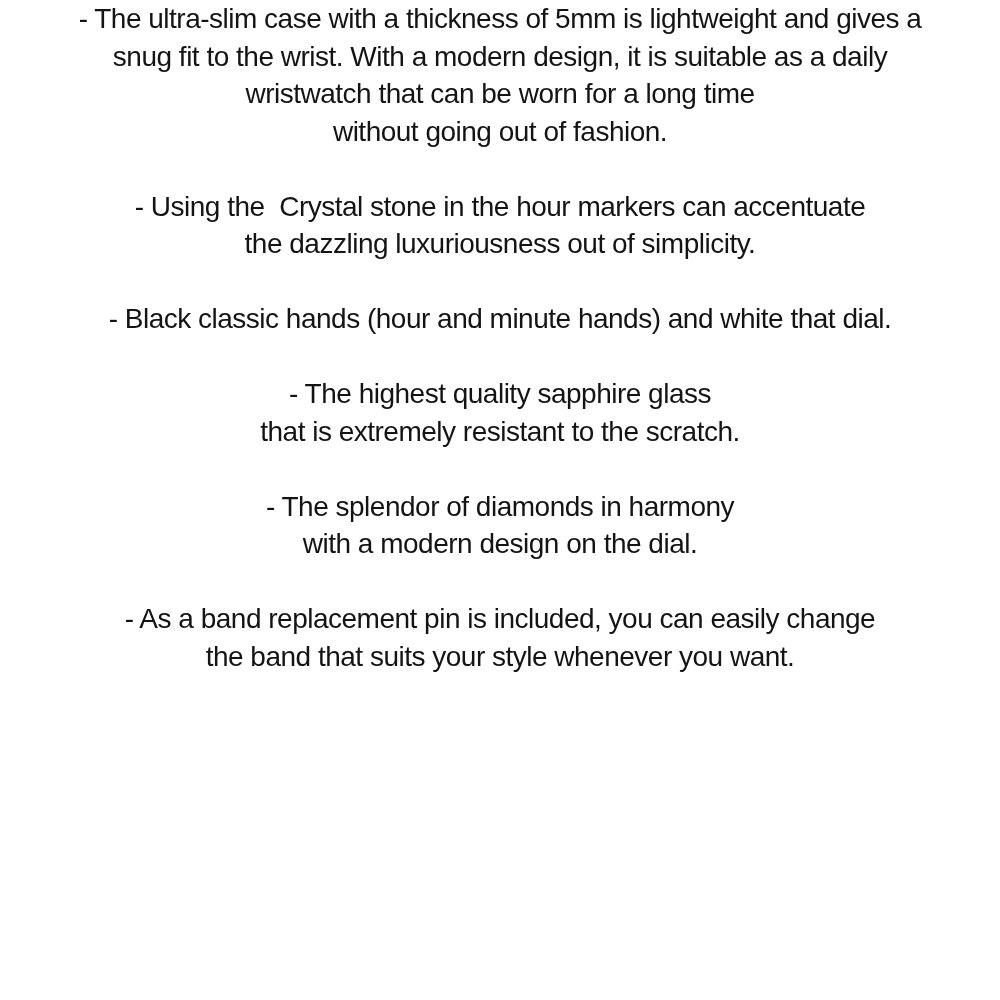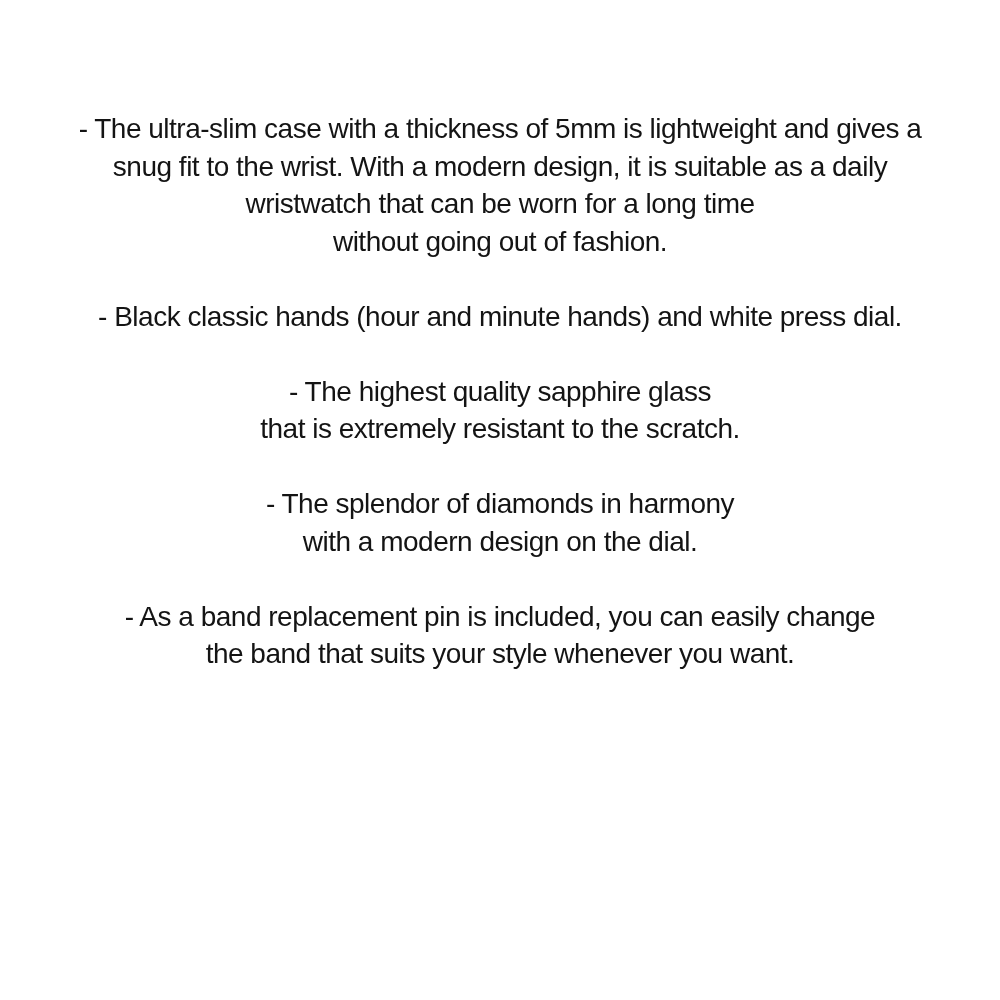--- a/index.html
+++ b/index.html
@@ -7,21 +7,20 @@
     padding: 0;
     background: #ffffff;
   }
   .page {
     position: relative;
     width: 1000px;
     height: 1000px;
     background: #ffffff;
     overflow: hidden;
     box-sizing: border-box;
-    padding-top: 110px;
   }
   .description {
     width: 100%;
     text-align: center;
     font-family: "Liberation Sans", "DejaVu Sans", sans-serif;
     color: #141414;
     font-size: 28px;
     line-height: 37.5px;
     letter-spacing: -0.5px;
     font-weight: 400;
@@ -36,21 +35,23 @@
 </style>
 </head>
 <body>
 
 <div class="page">
   <div class="description">
     <div class="paragraph">- The ultra-slim case with a thickness of 5mm is lightweight and gives a
 snug fit to the wrist. With a modern design, it is suitable as a daily
 wristwatch that can be worn for a long time
 without going out of fashion.</div>
-    <div class="paragraph">- Black classic hands (hour and minute hands) and white press dial.</div>
+    <div class="paragraph">- Using the  Crystal stone in the hour markers can accentuate
+the dazzling luxuriousness out of simplicity.</div>
+    <div class="paragraph">- Black classic hands (hour and minute hands) and white that dial.</div>
     <div class="paragraph">- The highest quality sapphire glass
 that is extremely resistant to the scratch.</div>
     <div class="paragraph">- The splendor of diamonds in harmony
 with a modern design on the dial.</div>
     <div class="paragraph">- As a band replacement pin is included, you can easily change
 the band that suits your style whenever you want.</div>
   </div>
 </div>
 
 </body></html>

